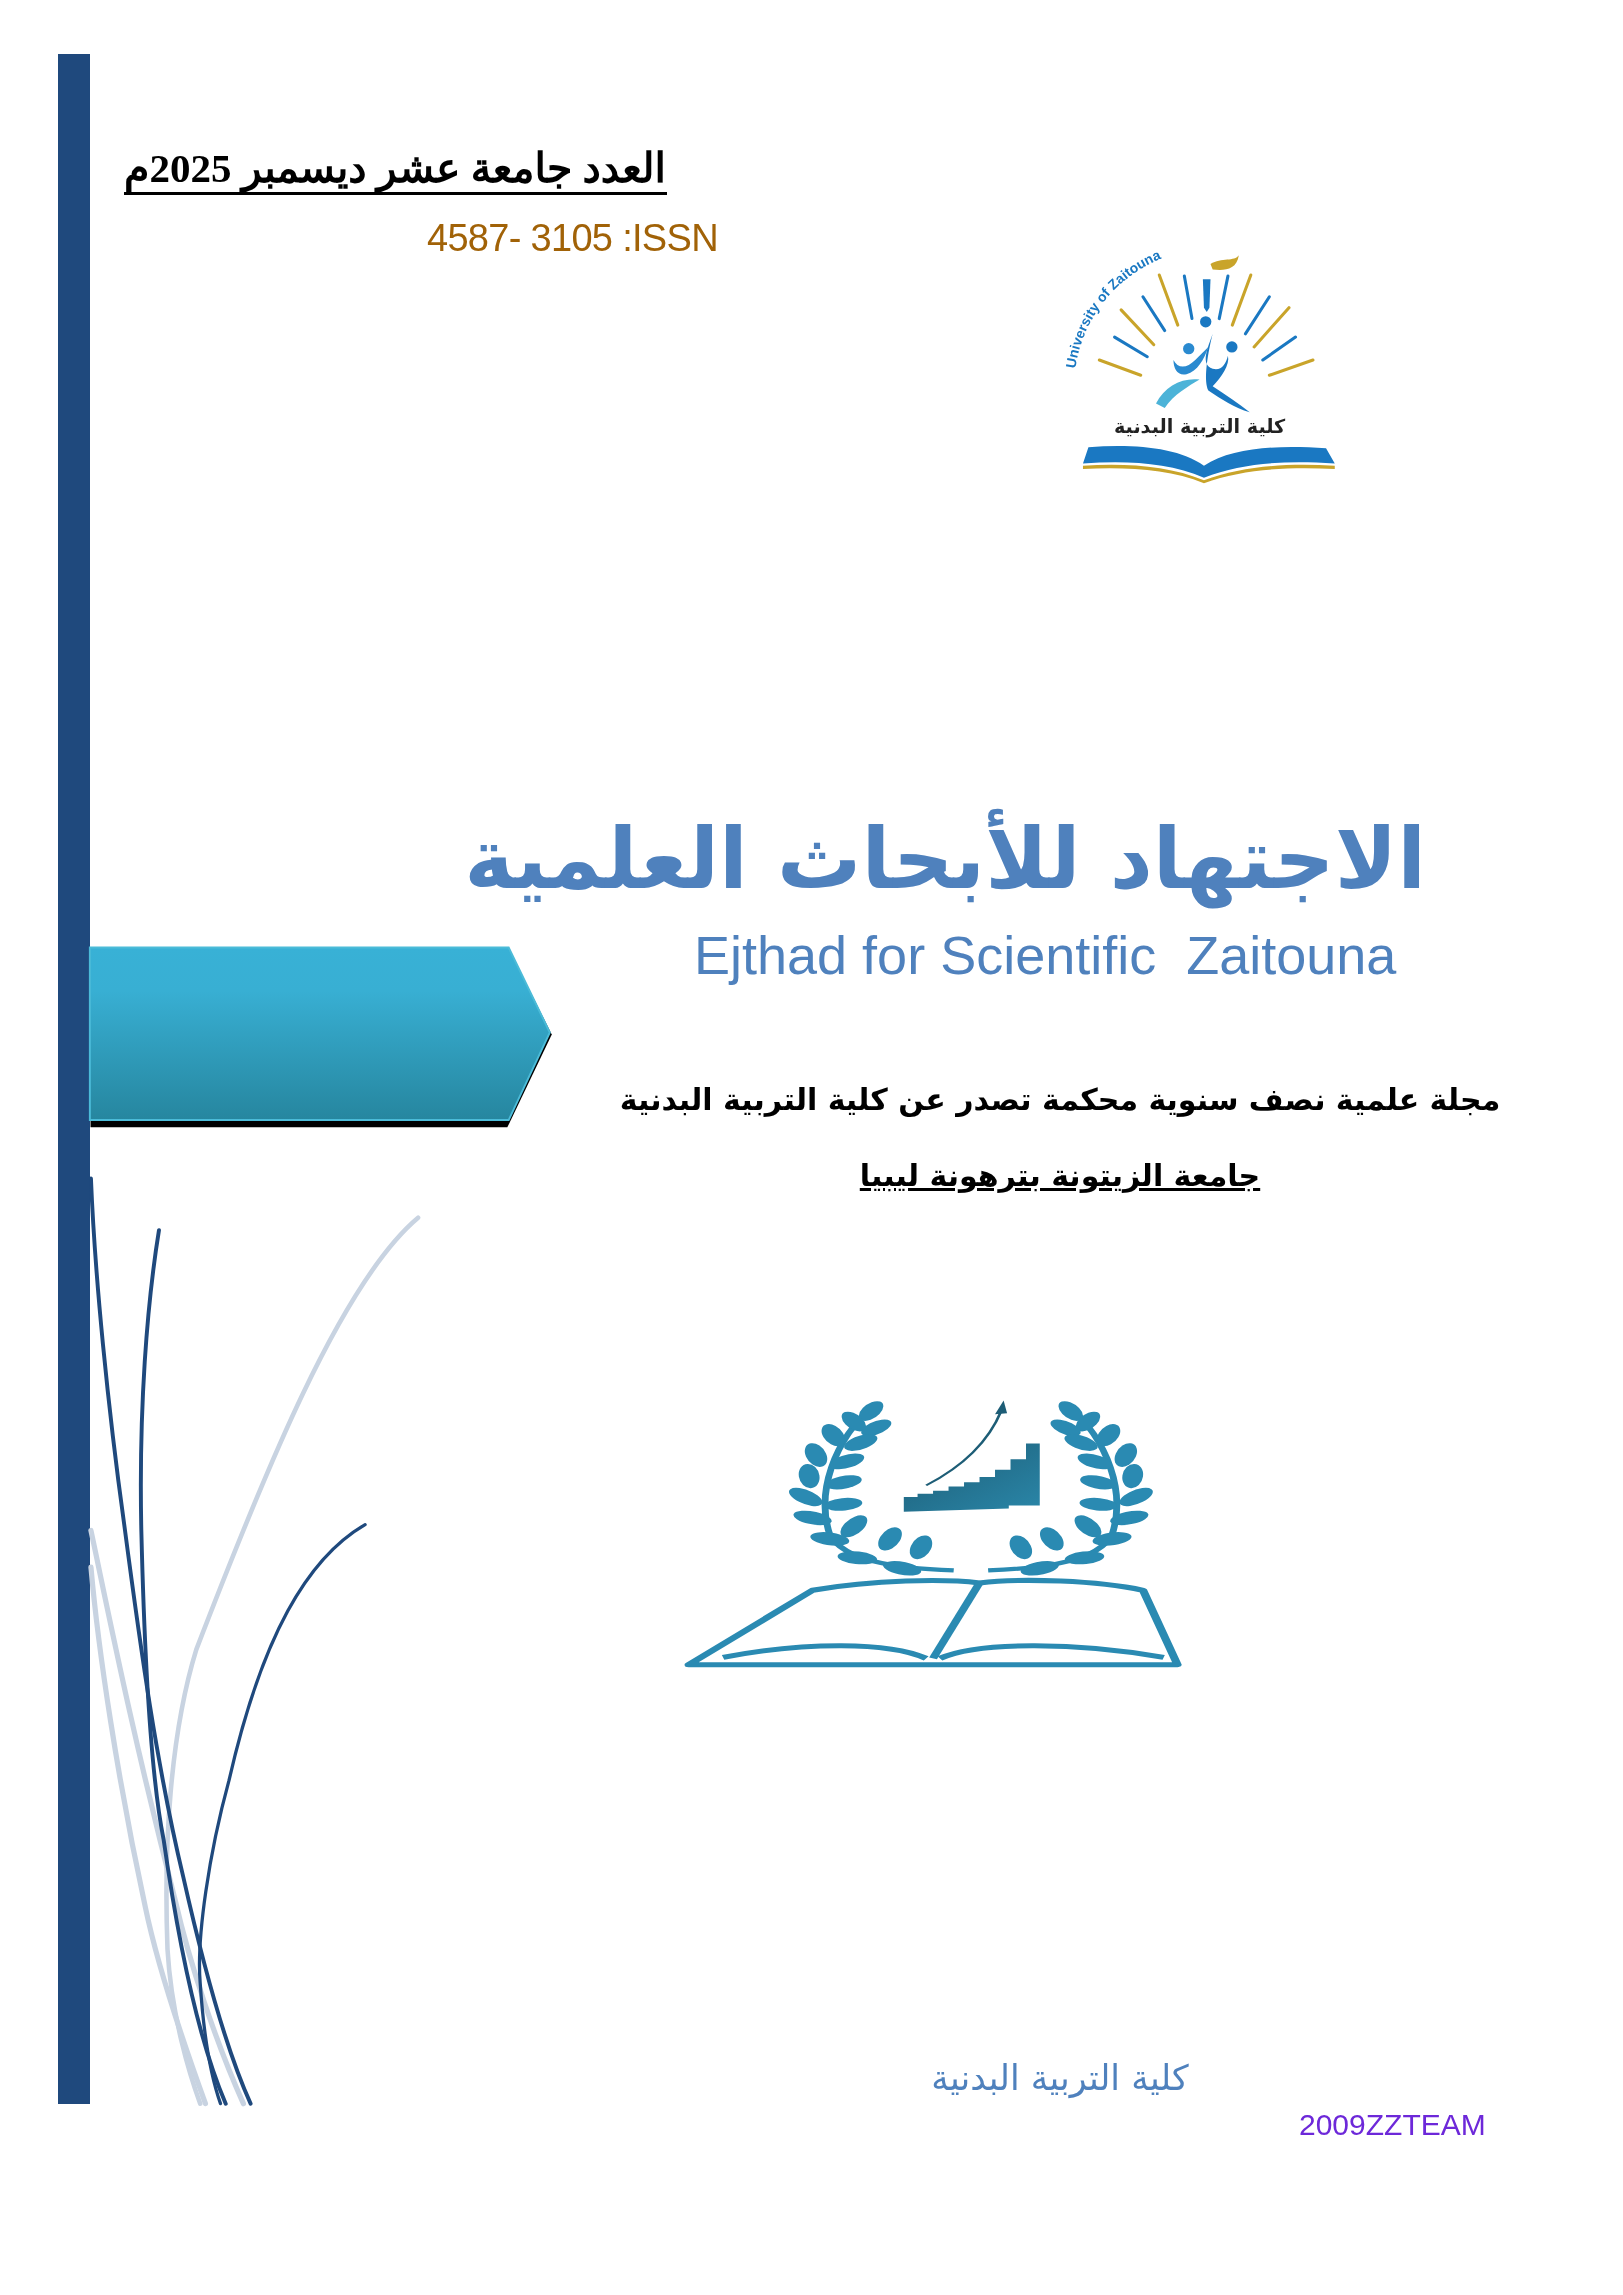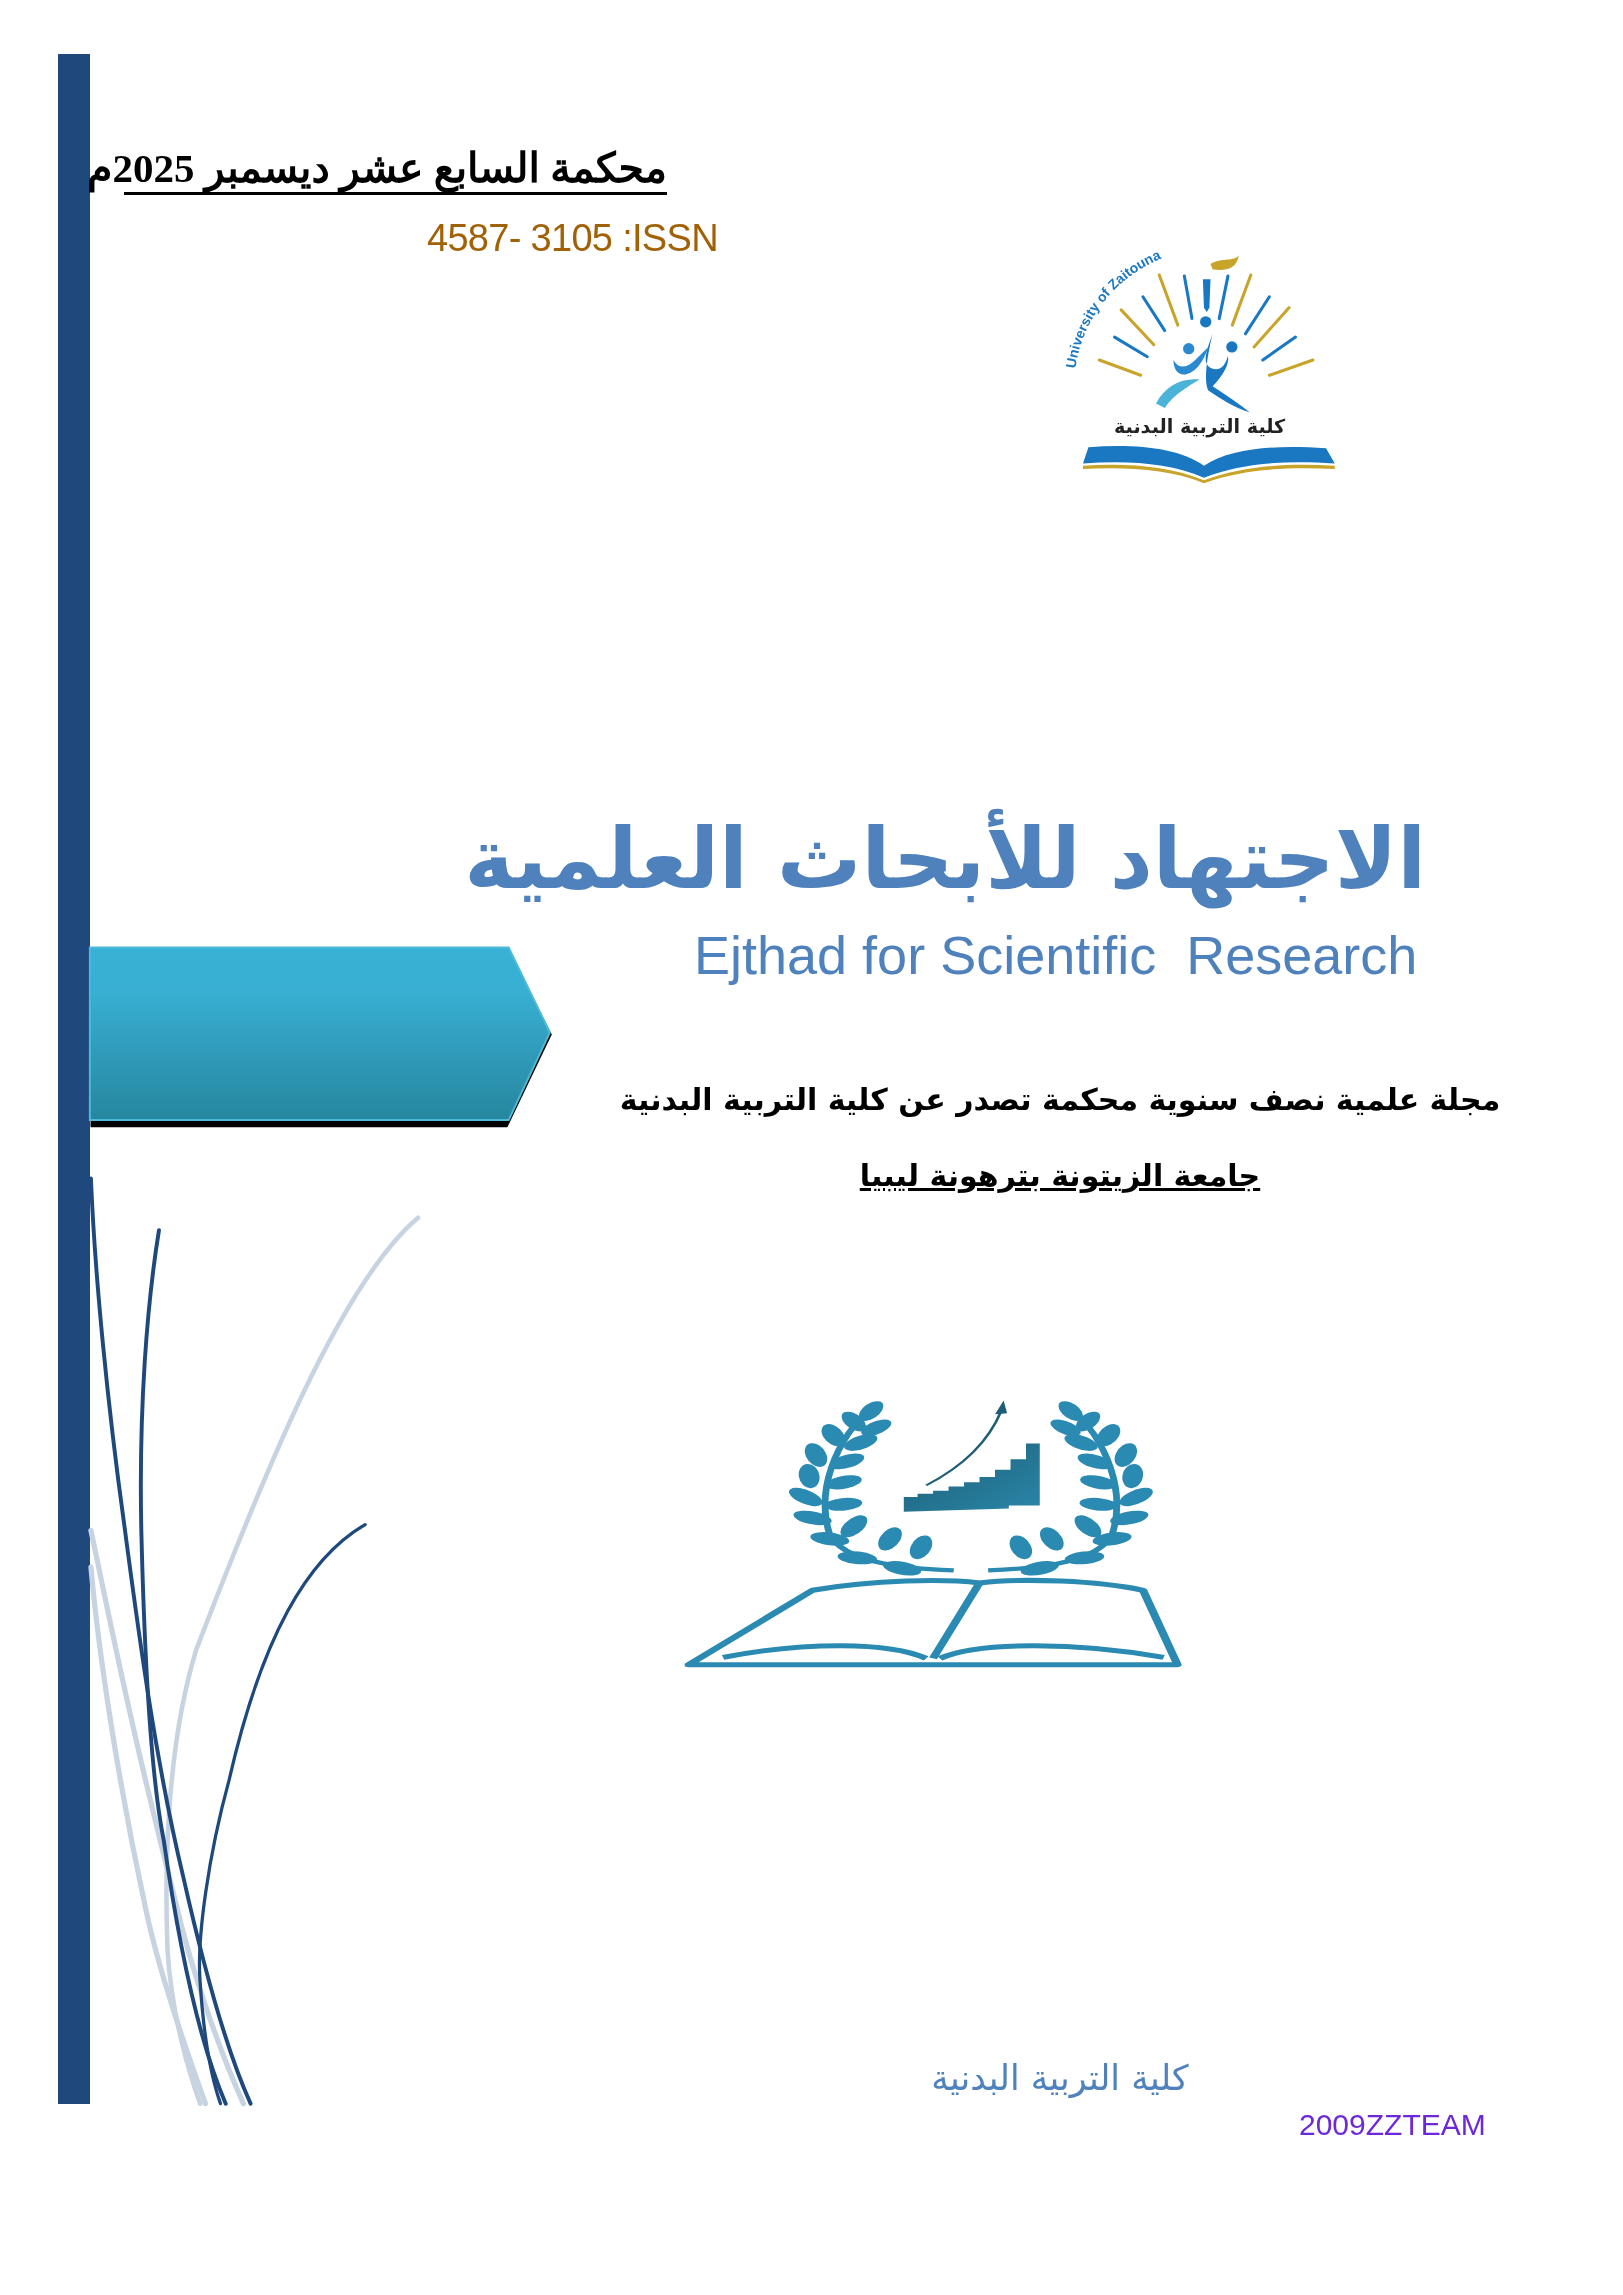--- a/index.html
+++ b/index.html
@@ -57,21 +57,21 @@
     <linearGradient id="bannerGrad" x1="0" y1="0" x2="0" y2="1">
       <stop offset="0" stop-color="#38b1d6"></stop>
       <stop offset="0.25" stop-color="#38afd3"></stop>
       <stop offset="1" stop-color="#26869f"></stop>
     </linearGradient>
   </defs>
   <polygon points="138,1457 782,1457 844,1580 776,1722 138,1722" fill="#000000"></polygon>
   <polygon points="137,1447 778,1447 841,1577 778,1711 137,1711" fill="url(#bannerGrad)" stroke="#4bbbd8" stroke-width="3"></polygon>
 </svg>
 
-<div id="issue-line" class="abs">محكمة السابع عشر ديسمبر 2025م</div>
+<div id="issue-line" class="abs">العدد جامعة عشر ديسمبر 2025م</div>
 <div id="issn" class="abs">4587- 3105 :ISSN</div>
 
 <svg id="top-logo" class="abs" viewBox="0 0 1500 1200" xmlns="http://www.w3.org/2000/svg">
   <defs>
     <path id="arcLeft" d="M130 640 A 640 640 0 0 1 600 110"></path>
     <path id="arcRight" d="M980 120 A 560 560 0 0 1 1320 620"></path>
   </defs>
   <text font-family="Liberation Sans, sans-serif" font-weight="bold" font-size="64" fill="#1a78c2">
     <textPath href="#arcLeft">University of Zaitouna</textPath>
   </text>
@@ -104,21 +104,21 @@
   <path d="M760 480 C 740 540, 700 620, 760 640 C 800 650, 820 620, 830 580 C 840 620, 800 680, 760 720 C 820 760, 880 800, 930 840 C 860 820, 800 780, 740 740 C 720 700, 730 600, 760 480 Z" fill="#1a78c2"></path>
   <path d="M500 800 C 540 720, 620 680, 700 690 C 650 720, 580 760, 540 820 Z" fill="#4cb3d8"></path>
 
   <text x="700" y="935" text-anchor="middle" font-family="DejaVu Sans, sans-serif" font-weight="bold" font-size="88" fill="#222" direction="rtl">كلية التربية البدنية</text>
 
   <path d="M165 1075 L 190 1000 C 400 985, 600 1000, 720 1085 C 850 1000, 1060 990, 1280 1005 L 1320 1075 C 1100 1060, 900 1070, 720 1140 C 560 1070, 360 1060, 165 1075 Z" fill="#1a78c2"></path>
   <path d="M165 1085 C 360 1072, 560 1085, 720 1152 C 900 1085, 1100 1072, 1320 1085 L 1320 1100 C 1100 1090, 900 1100, 720 1165 C 560 1100, 360 1090, 165 1100 Z" fill="#c9a42a"></path>
 </svg>
 
 <div id="title-ar" class="abs">الاجتهاد للأبحاث العلمية</div>
-<div id="title-en" class="abs">Ejthad for Scientific  Research</div>
+<div id="title-en" class="abs">Ejthad for Scientific  Zaitouna</div>
 
 <div id="sub-1" class="abs subline">مجلة علمية نصف سنوية محكمة تصدر عن كلية التربية البدنية</div>
 <div id="sub-2" class="abs subline">جامعة الزيتونة بترهونة ليبيا</div>
 
 <svg id="bottom-logo" class="abs" viewBox="0 0 1560 1560" preserveAspectRatio="none" xmlns="http://www.w3.org/2000/svg">
   <defs>
     <linearGradient id="barGrad" x1="0" y1="0" x2="1" y2="1">
       <stop offset="0" stop-color="#1d5d76"></stop>
       <stop offset="1" stop-color="#2a86a8"></stop>
     </linearGradient>

